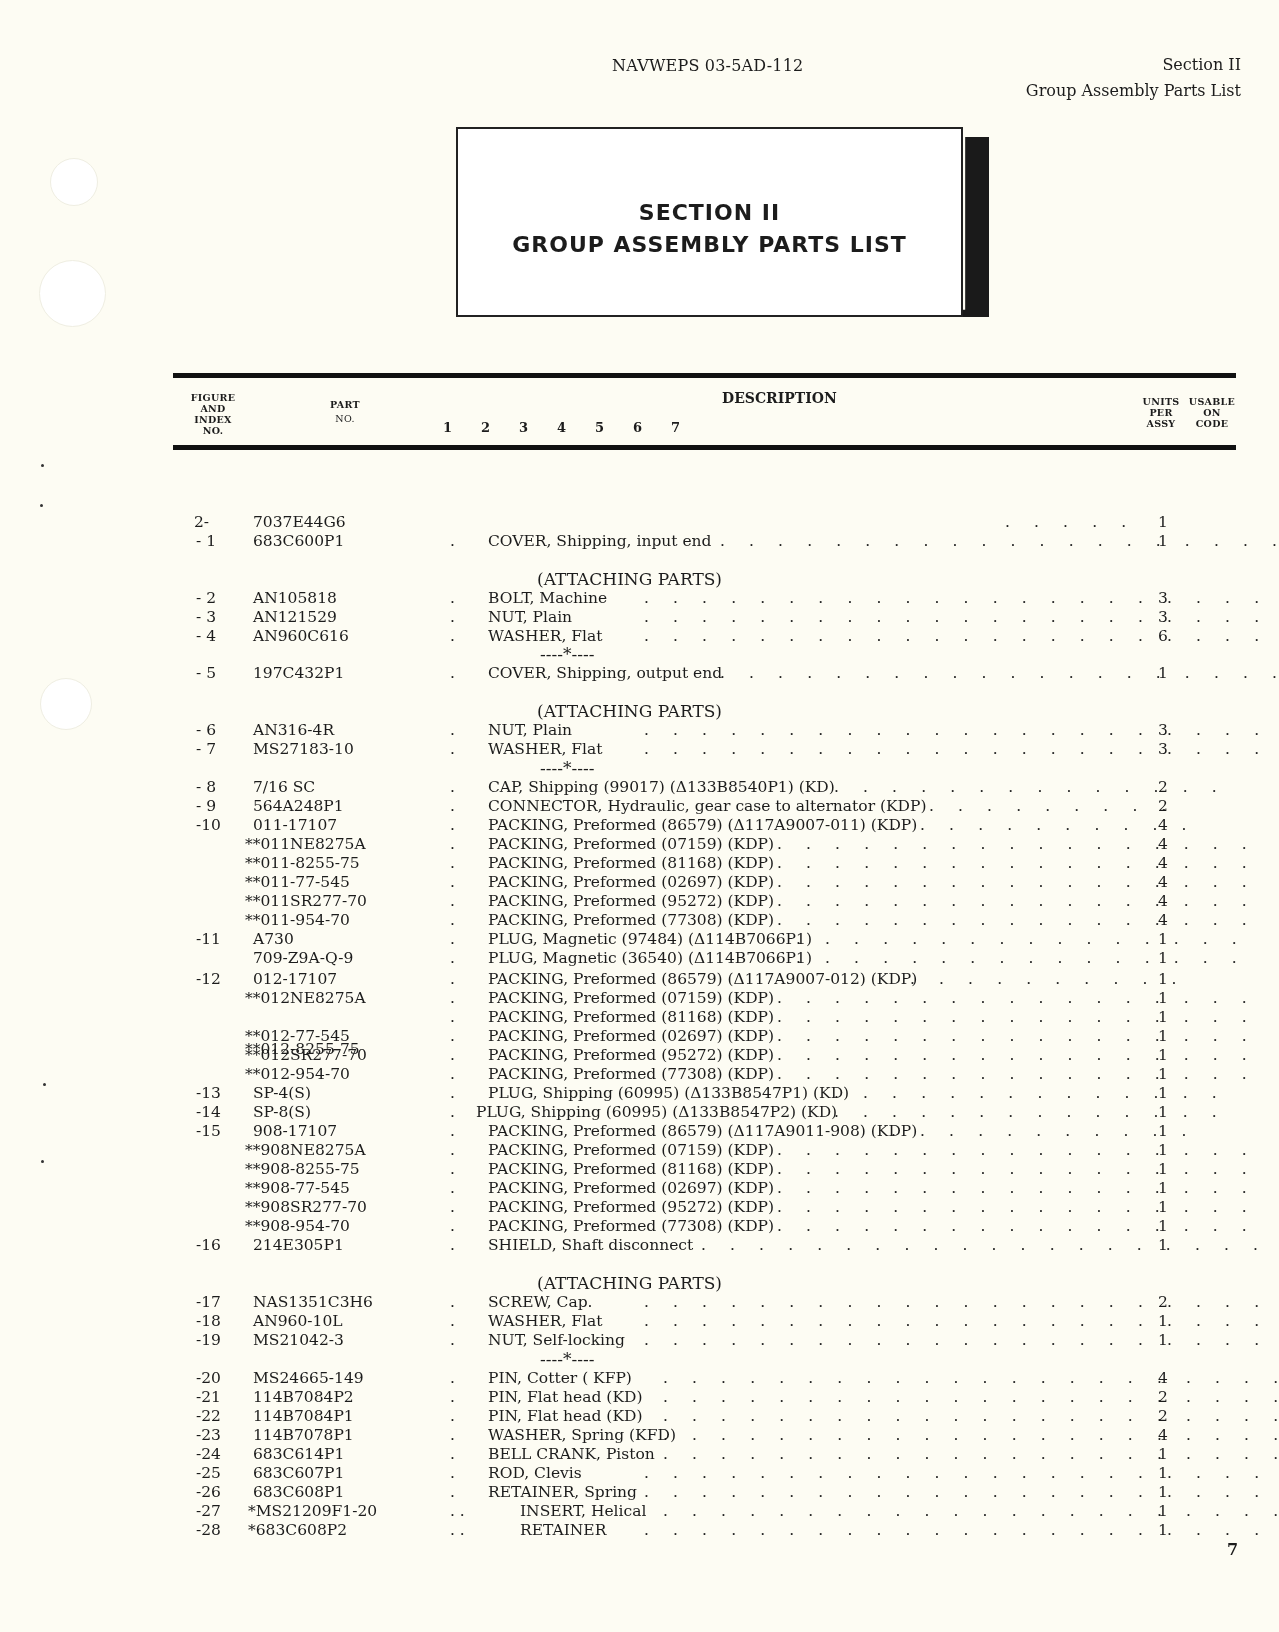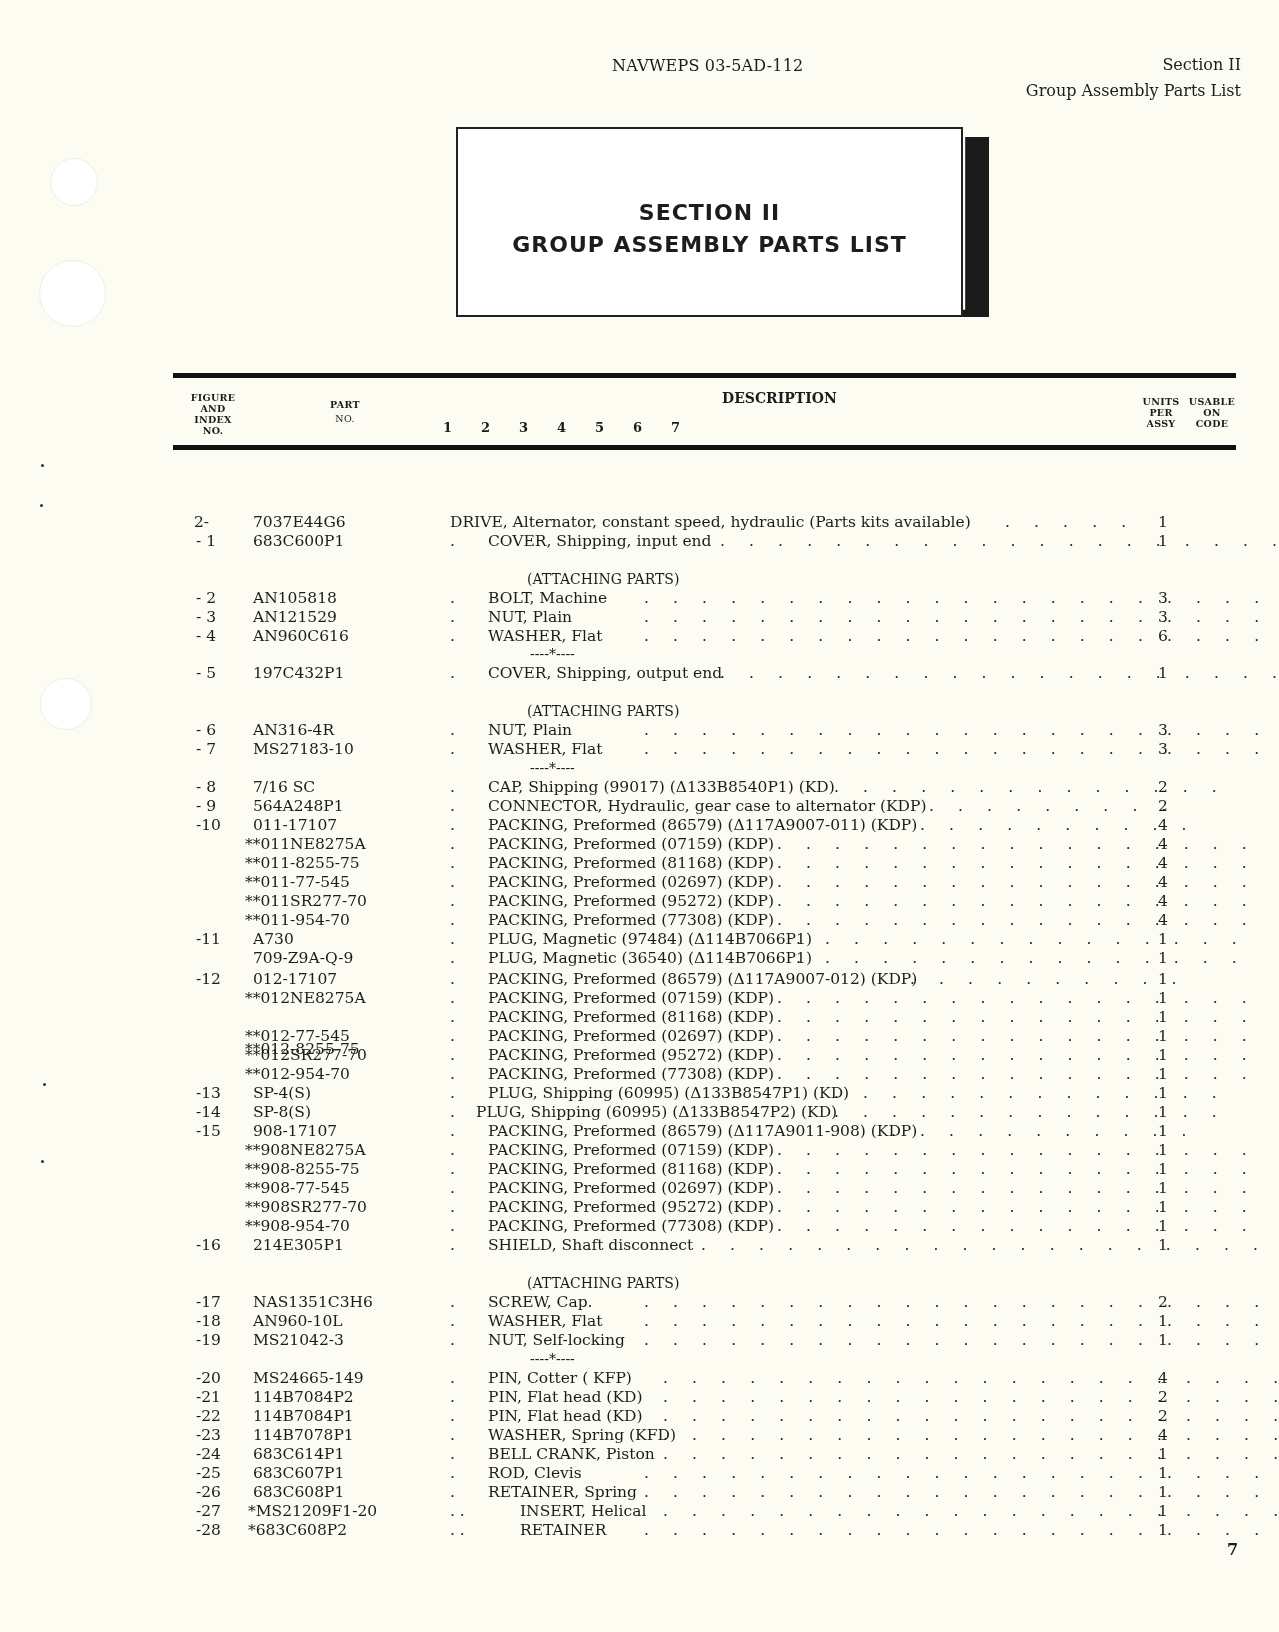--- a/index.html
+++ b/index.html
@@ -56,21 +56,21 @@
     position: absolute; left: 0; width: 1279px; height: 19px;
     font-size: 15.5px; line-height: 19px; white-space: nowrap;
   }
   .row .idx { position: absolute; left: 196px; }
   .row .part { position: absolute; left: 253px; }
   .row .lead { position: absolute; left: 450px; }
   .row .desc { position: absolute; }
   .row .dots { position: absolute; right: 111px; letter-spacing: 0; color: #222; text-align: right; overflow: hidden; }
   .row .qty { position: absolute; left: 1158px; }
   .centered-note {
-    position: absolute; font-size: 14px; line-height: 19px;
+    position: absolute; font-size: 17px; line-height: 19px; margin-left: 10px;
   }
   .page-number { position: absolute; left: 1227px; top: 1540px; font-size: 16px; font-weight: bold; }
 </style>
 </head>
 <body>
 
 <div class="page">
 
   <div class="binder-hole" style="left:50px; top:158px; width:46px; height:46px;"></div>
   <div class="binder-hole" style="left:39px; top:260px; width:65px; height:65px;"></div>
@@ -120,21 +120,20 @@
     <div>CODE</div>
   </div>
   <div class="rule" style="top:445px;"></div>
 
 
   <div class="rows" id="rows">
       <div class="row" style="top: 513px;">
         <span class="idx" style="left: 194px;">2-</span>
         <span class="part">7037E44G6</span>
         <span class="lead"></span>
-        <span class="desc" style="left: 450px;">DRIVE, Alternator, constant speed, hydraulic (Parts kits available)</span>
         <span class="dots" style="left: 1005px; right: auto; letter-spacing: 9.6px;">. . . . .</span>
         <span class="qty">1</span>
       </div>
       <div class="row" style="top: 532px;">
         <span class="idx">- 1</span>
         <span class="part">683C600P1</span>
         <span class="lead">.</span>
         <span class="desc" style="left: 488px;">COVER, Shipping, input end</span>
         <span class="dots" style="left: 720px; right: auto; letter-spacing: 9.6px;">. . . . . . . . . . . . . . . . . . . .</span>
         <span class="qty">1</span>

